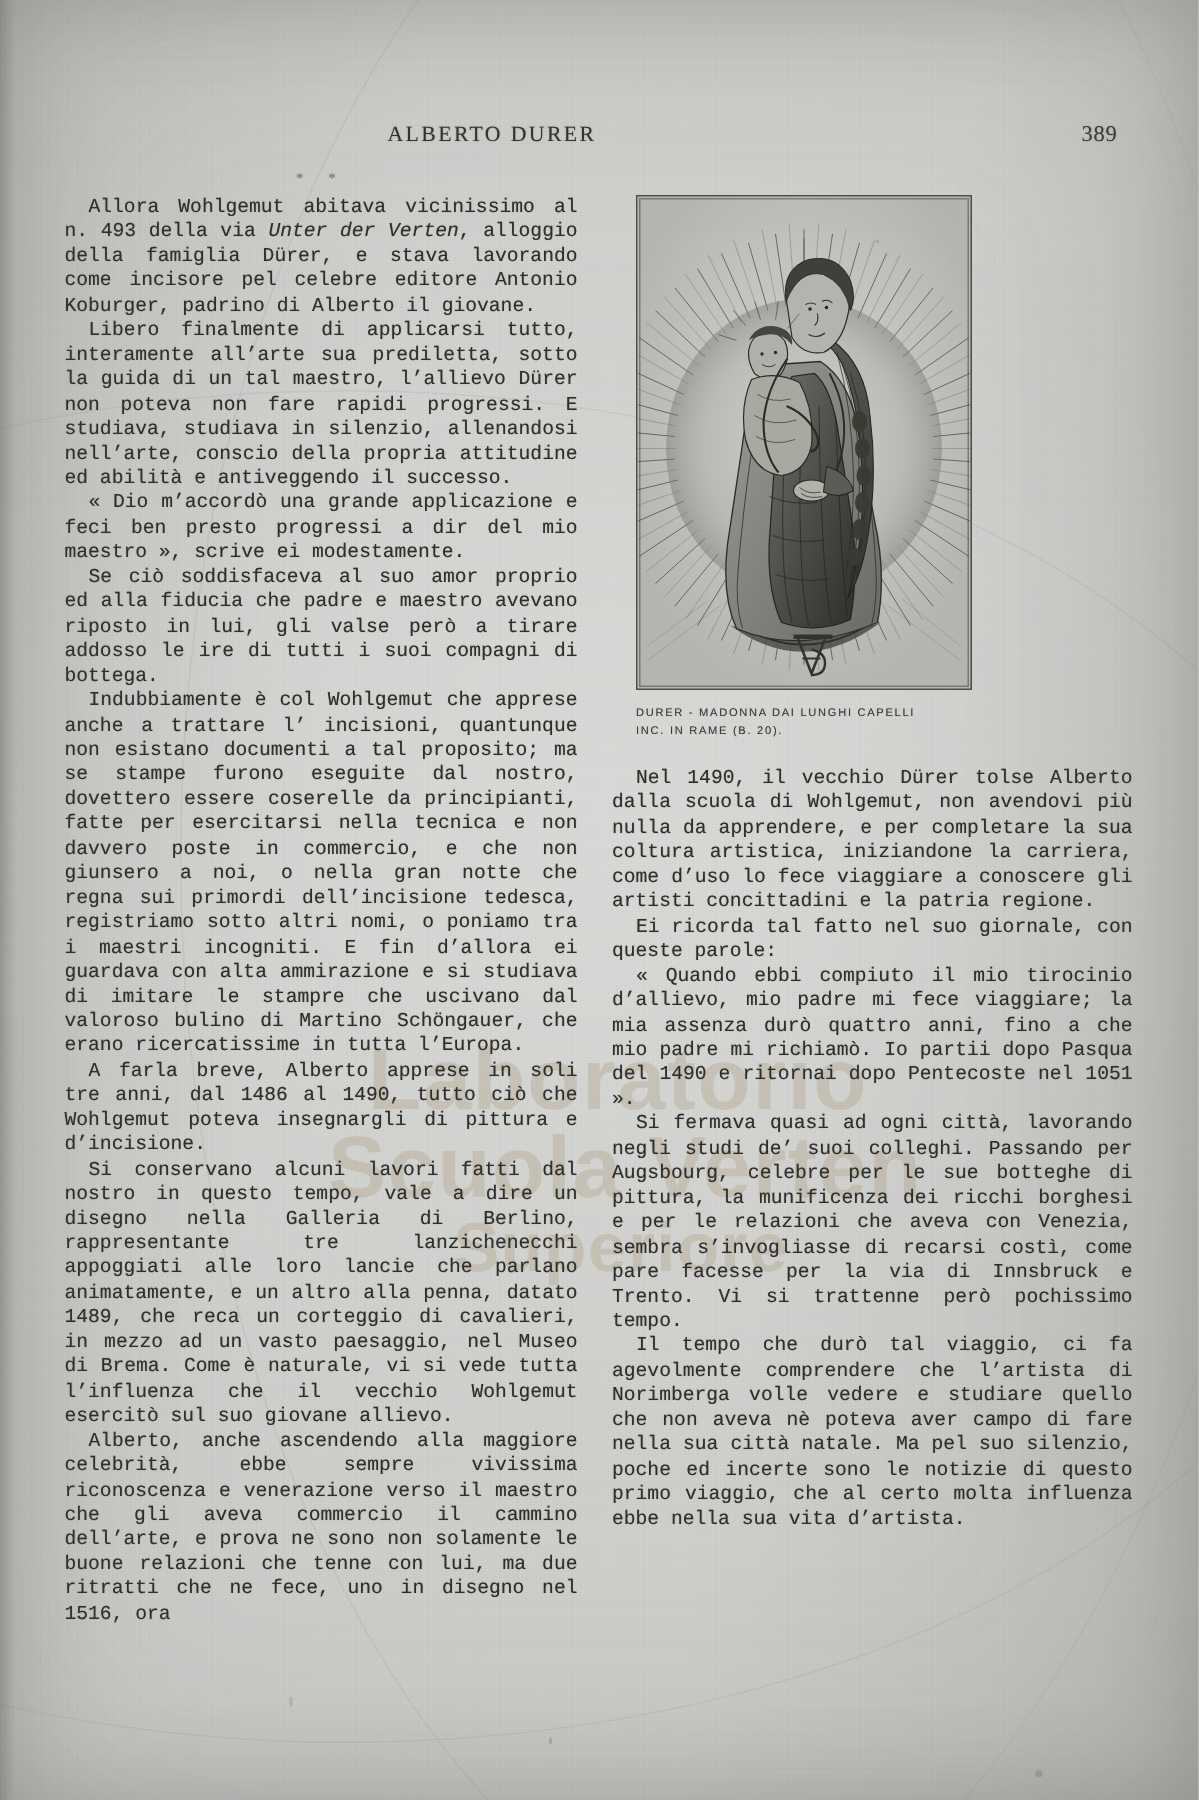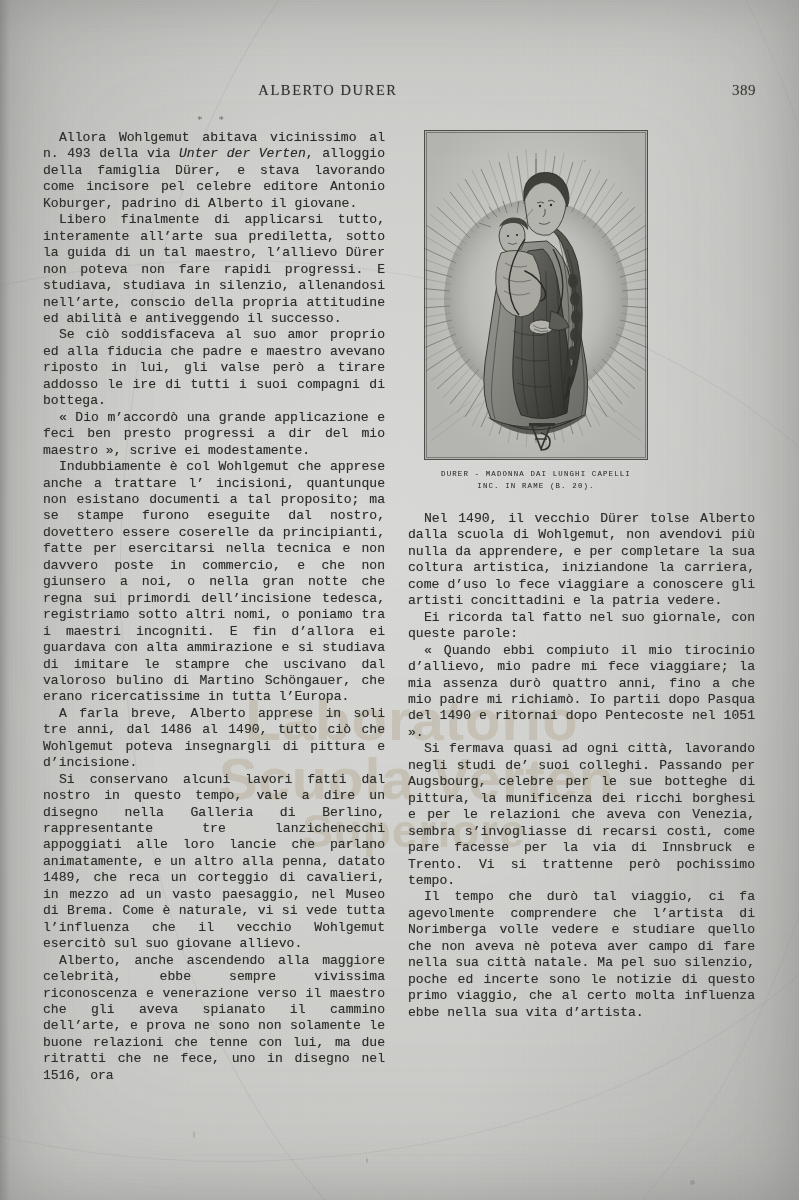--- a/index.html
+++ b/index.html
@@ -49,21 +49,21 @@
   #runhead{
     position:absolute;left:0;top:82px;width:799px;height:22px;
   }
   #runhead .title{
     position:absolute;left:0;width:656px;text-align:center;
     font-family:"Liberation Serif", serif;
     font-size:14.5px;letter-spacing:1.6px;color:#32322f;
     text-shadow:0 0 1px rgba(90,90,90,.55);
   }
   #runhead .folio{
-    position:absolute;right:43px;top:0;
+    position:absolute;right:54px;top:0;
     font-size:15px;color:#3a3a37;letter-spacing:.5px;
     text-shadow:0 0 1px rgba(90,90,90,.5);
   }
 
   
   .col{
     position:absolute;
     font-size:13.1px;
     line-height:16.45px;
     color:#2e2e2b;
@@ -89,22 +89,22 @@
   #figure{position:absolute;left:424px;top:130px;width:224px;}
   #plate{
     position:relative;width:222px;height:328px;
     border:1px solid #4e4e4b;
     background:#b9bab6;
     overflow:hidden;
     box-shadow:inset 0 0 22px rgba(120,120,115,.45);
   }
   #plate svg{display:block;width:100%;height:100%;}
   #caption{
-    margin-top:9px;width:224px;text-align:center;
-    font-family:Liberation Mono, monospace;
+    margin-top:9px;width:224px;text-align:left;
+    font-family:Liberation Sans, sans-serif;
     color:#393936;font-size:7.4px;letter-spacing:1.15px;line-height:11.5px;
     text-shadow:0 0 .6px rgba(90,90,90,.5);
   }
 
   
   #vig{
     position:absolute;inset:0;pointer-events:none;
     box-shadow:inset 0 0 60px rgba(90,90,88,.30), inset 0 0 160px rgba(110,110,108,.18);
   }
   
@@ -134,26 +134,26 @@
   <div id="runhead">
     <div class="title">ALBERTO DURER</div>
     <div class="folio">389</div>
   </div>
 
   <div id="fleuron">* *</div>
 
   <div id="col-left" class="col">
       <p>Allora Wohlgemut abitava vicinissimo al n. 493 della via <em>Unter der Verten</em>, alloggio della famiglia Dürer, e stava lavorando come incisore pel celebre editore Antonio Koburger, padrino di Alberto il giovane.</p>
       <p>Libero finalmente di applicarsi tutto, interamente all’arte sua prediletta, sotto la guida di un tal maestro, l’allievo Dürer non poteva non fare rapidi progressi. E studiava, studiava in silenzio, allenandosi nell’arte, conscio della propria attitudine ed abilità e antiveggendo il successo.</p>
+      <p>« Dio m’accordò una grande applicazione e feci ben presto progressi a dir del mio maestro », scrive ei modestamente.</p>
       <p>Se ciò soddisfaceva al suo amor proprio ed alla fiducia che padre e maestro avevano riposto in lui, gli valse però a tirare addosso le ire di tutti i suoi compagni di bottega.</p>
-      <p>« Dio m’accordò una grande applicazione e feci ben presto progressi a dir del mio maestro », scrive ei modestamente.</p>
       <p>Indubbiamente è col Wohlgemut che apprese anche a trattare l’ incisioni, quantunque non esistano documenti a tal proposito; ma se stampe furono eseguite dal nostro, dovettero essere coserelle da principianti, fatte per esercitarsi nella tecnica e non davvero poste in commercio, e che non giunsero a noi, o nella gran notte che regna sui primordi dell’incisione tedesca, registriamo sotto altri nomi, o poniamo tra i maestri incogniti. E fin d’allora ei guardava con alta ammirazione e si studiava di imitare le stampre che uscivano dal valoroso bulino di Martino Schöngauer, che erano ricercatissime in tutta l’Europa.</p>
       <p>A farla breve, Alberto apprese in soli tre anni, dal 1486 al 1490, tutto ciò che Wohlgemut poteva insegnargli di pittura e d’incisione.</p>
       <p>Si conservano alcuni lavori fatti dal nostro in questo tempo, vale a dire un disegno nella Galleria di Berlino, rappresentante tre lanzichenecchi appoggiati alle loro lancie che parlano animatamente, e un altro alla penna, datato 1489, che reca un corteggio di cavalieri, in mezzo ad un vasto paesaggio, nel Museo di Brema. Come è naturale, vi si vede tutta l’influenza che il vecchio Wohlgemut esercitò sul suo giovane allievo.</p>
-      <p>Alberto, anche ascendendo alla maggiore celebrità, ebbe sempre vivissima riconoscenza e venerazione verso il maestro che gli aveva spianato il cammino dell’arte, e prova ne sono non solamente le buone relazioni che tenne con lui, ma due ritratti che ne fece, uno in disegno nel 1516, ora</p>
+      <p>Alberto, anche ascendendo alla maggiore celebrità, ebbe sempre vivissima riconoscenza e venerazione verso il maestro che gli aveva commercio il cammino dell’arte, e prova ne sono non solamente le buone relazioni che tenne con lui, ma due ritratti che ne fece, uno in disegno nel 1516, ora</p>
     </div>
 
   <div id="figure">
     <div id="plate">
       <svg viewBox="0 0 222 328" preserveAspectRatio="xMidYMid meet">
         <defs>
           <radialGradient id="glow" cx="50%" cy="45%" r="58%">
             <stop offset="0%" stop-color="#cfd0cc"></stop>
             <stop offset="55%" stop-color="#c3c4c0"></stop>
             <stop offset="100%" stop-color="#b4b5b1"></stop>
@@ -382,21 +382,21 @@
         <rect x="1.5" y="1.5" width="219" height="325" fill="none" stroke="#55554f" stroke-width="1" opacity=".6"></rect>
       </svg>
     </div>
     <div id="caption">
       <div>DURER  -   MADONNA DAI LUNGHI CAPELLI</div>
       <div>INC. IN RAME (B. 20).</div>
     </div>
   </div>
 
   <div id="col-right" class="col">
-      <p>Nel 1490, il vecchio Dürer tolse Alberto dalla scuola di Wohlgemut, non avendovi più nulla da apprendere, e per completare la sua coltura artistica, iniziandone la carriera, come d’uso lo fece viaggiare a conoscere gli artisti concittadini e la patria vedere.</p>
+      <p>Nel 1490, il vecchio Dürer tolse Alberto dalla scuola di Wohlgemut, non avendovi più nulla da apprendere, e per completare la sua coltura artistica, iniziandone la carriera, come d’uso lo fece viaggiare a conoscere gli artisti concittadini e la patria regione.</p>
       <p>Ei ricorda tal fatto nel suo giornale, con queste parole:</p>
       <p>« Quando ebbi compiuto il mio tirocinio d’allievo, mio padre mi fece viaggiare; la mia assenza durò quattro anni, fino a che mio padre mi richiamò. Io partii dopo Pasqua del 1490 e ritornai dopo Pentecoste nel 1051 ».</p>
       <p>Si fermava quasi ad ogni città, lavorando negli studi de’ suoi colleghi. Passando per Augsbourg, celebre per le sue botteghe di pittura, la munificenza dei ricchi borghesi e per le relazioni che aveva con Venezia, sembra s’invogliasse di recarsi costì, come pare facesse per la via di Innsbruck e Trento. Vi si trattenne però pochissimo tempo.</p>
       <p>Il tempo che durò tal viaggio, ci fa agevolmente comprendere che l’artista di Norimberga volle vedere e studiare quello che non aveva nè poteva aver campo di fare nella sua città natale. Ma pel suo silenzio, poche ed incerte sono le notizie di questo primo viaggio, che al certo molta influenza ebbe nella sua vita d’artista.</p>
     </div>
 
   <div class="speck" style="left:366px;top:1158px;width:2px;height:5px;opacity:.5"></div>
   <div class="speck" style="left:690px;top:1180px;width:5px;height:5px;opacity:.45"></div>
   <div class="speck" style="left:584px;top:160px;width:2px;height:2px;opacity:.5"></div>
   <div class="speck" style="left:193px;top:1131px;width:2px;height:7px;opacity:.4"></div>

